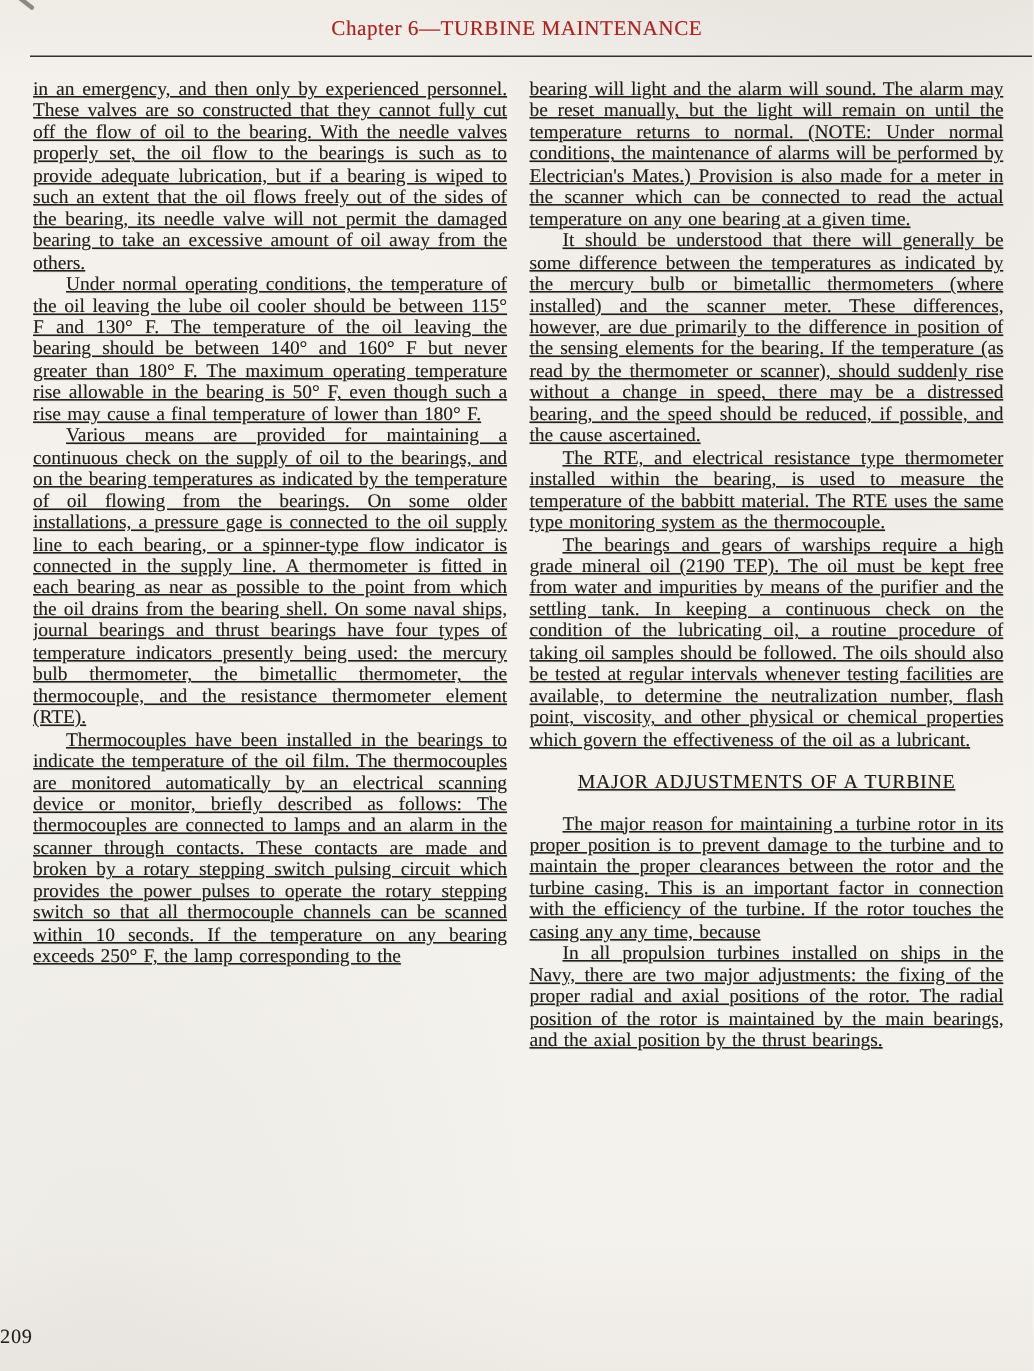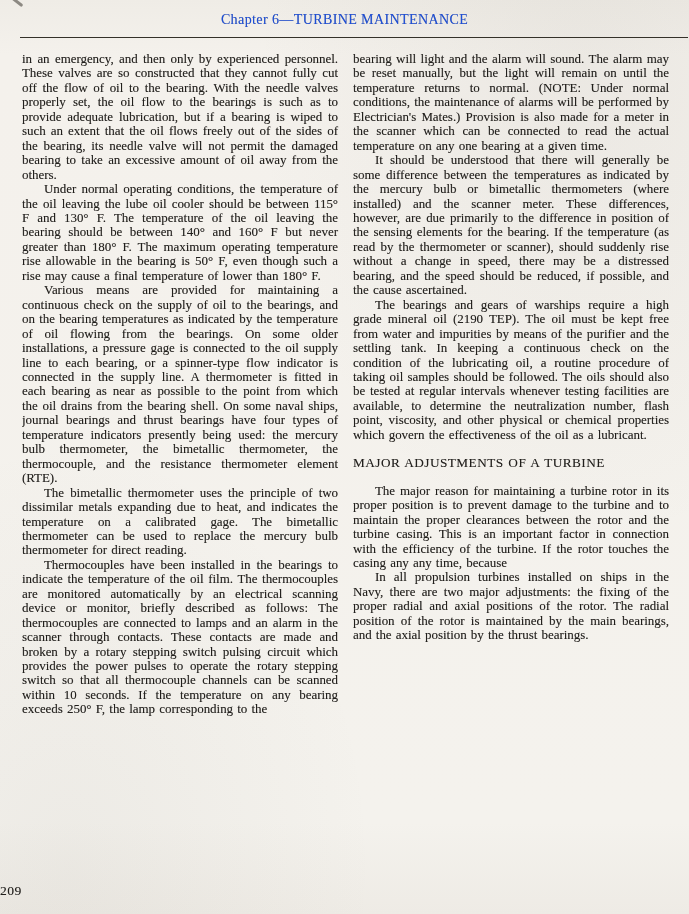--- a/index.html
+++ b/index.html
@@ -31,40 +31,41 @@
   }
 
   .page-header {
     position: absolute;
     top: 12px;
     left: 0;
     width: 100%;
     text-align: center;
     font-size: 14px;
     letter-spacing: 0.4px;
-    color: #1d4ed8;
+    color: #b91c1c;
     text-shadow: 0.2px 0.2px 0 rgba(30,28,25,0.35);
   }
   .header-rule {
     position: absolute;
     top: 37px;
     left: 20px;
     right: 1px;
     height: 0;
     border-top: 1.7px solid #343129;
   }
   .columns {
     position: absolute;
     top: 52px;
     left: 22px;
     width: 647px;
     height: 830px;
     display: flex;
     gap: 15px;
     overflow: hidden;
+    text-decoration: underline;
   }
   .col {
     width: 316px;
     text-align: justify;
     font-size: 12.9px;
     line-height: 14.45px;
     word-spacing: 1px;
     text-shadow: 0.2px 0.2px 0 rgba(33,31,28,0.38);
   }
   .para {
@@ -72,21 +73,21 @@
     text-indent: 22px;
   }
   .para.no-indent {
     text-indent: 0;
   }
   .section-heading {
     margin: 14px 0 13px 0;
     font-size: 13.2px;
     font-weight: normal;
     letter-spacing: 0.5px;
-    text-align: left;
+    text-align: center;
     text-indent: 0;
   }
   .page-number {
     position: absolute;
     bottom: 15px;
     left: 0;
     width: 100%;
     text-align: left;
     font-size: 13.5px;
     letter-spacing: 0.5px;
@@ -101,27 +102,27 @@
 <div class="page-header">Chapter 6—TURBINE MAINTENANCE</div>
 
 <div class="header-rule"></div>
 
 <div class="columns">
 
   <div class="col">
     <p class="para no-indent">in an emergency, and then only by experienced personnel. These valves are so constructed that they cannot fully cut off the flow of oil to the bearing. With the needle valves properly set, the oil flow to the bearings is such as to provide adequate lubrication, but if a bearing is wiped to such an extent that the oil flows freely out of the sides of the bearing, its needle valve will not permit the damaged bearing to take an excessive amount of oil away from the others.</p>
     <p class="para">Under normal operating conditions, the temperature of the oil leaving the lube oil cooler should be between 115° F and 130° F. The temperature of the oil leaving the bearing should be between 140° and 160° F but never greater than 180° F. The maximum operating temperature rise allowable in the bearing is 50° F, even though such a rise may cause a final temperature of lower than 180° F.</p>
     <p class="para">Various means are provided for maintaining a continuous check on the supply of oil to the bearings, and on the bearing temperatures as indicated by the temperature of oil flowing from the bearings. On some older installations, a pressure gage is connected to the oil supply line to each bearing, or a spinner-type flow indicator is connected in the supply line. A thermometer is fitted in each bearing as near as possible to the point from which the oil drains from the bearing shell. On some naval ships, journal bearings and thrust bearings have four types of temperature indicators presently being used: the mercury bulb thermometer, the bimetallic thermometer, the thermocouple, and the resistance thermometer element (RTE).</p>
-    <p class="para">The bimetallic thermometer uses the principle of two dissimilar metals expanding due to heat, and indicates the temperature on a calibrated gage. The bimetallic thermometer can be used to replace the mercury bulb thermometer for direct reading.</p>
     <p class="para">Thermocouples have been installed in the bearings to indicate the temperature of the oil film. The thermocouples are monitored automatically by an electrical scanning device or monitor, briefly described as follows: The thermocouples are connected to lamps and an alarm in the scanner through contacts. These contacts are made and broken by a rotary stepping switch pulsing circuit which provides the power pulses to operate the rotary stepping switch so that all thermocouple channels can be scanned within 10 seconds. If the temperature on any bearing exceeds 250° F, the lamp corresponding to the</p>
   </div>
 
   <div class="col">
     <p class="para no-indent">bearing will light and the alarm will sound. The alarm may be reset manually, but the light will remain on until the temperature returns to normal. (NOTE: Under normal conditions, the maintenance of alarms will be performed by Electrician's Mates.) Provision is also made for a meter in the scanner which can be connected to read the actual temperature on any one bearing at a given time.</p>
     <p class="para">It should be understood that there will generally be some difference between the temperatures as indicated by the mercury bulb or bimetallic thermometers (where installed) and the scanner meter. These differences, however, are due primarily to the difference in position of the sensing elements for the bearing. If the temperature (as read by the thermometer or scanner), should suddenly rise without a change in speed, there may be a distressed bearing, and the speed should be reduced, if possible, and the cause ascertained.</p>
+    <p class="para">The RTE, and electrical resistance type thermometer installed within the bearing, is used to measure the temperature of the babbitt material. The RTE uses the same type monitoring system as the thermocouple.</p>
     <p class="para">The bearings and gears of warships require a high grade mineral oil (2190 TEP). The oil must be kept free from water and impurities by means of the purifier and the settling tank. In keeping a continuous check on the condition of the lubricating oil, a routine procedure of taking oil samples should be followed. The oils should also be tested at regular intervals whenever testing facilities are available, to determine the neutralization number, flash point, viscosity, and other physical or chemical properties which govern the effectiveness of the oil as a lubricant.</p>
     <h2 class="section-heading">MAJOR ADJUSTMENTS OF A TURBINE</h2>
     <p class="para">The major reason for maintaining a turbine rotor in its proper position is to prevent damage to the turbine and to maintain the proper clearances between the rotor and the turbine casing. This is an important factor in connection with the efficiency of the turbine. If the rotor touches the casing any any time, because</p>
     <p class="para">In all propulsion turbines installed on ships in the Navy, there are two major adjustments: the fixing of the proper radial and axial positions of the rotor.  The radial position of the rotor is maintained by the main bearings, and the axial position by the thrust bearings.</p>
   </div>
 
 </div>
 
 <div class="page-number">209</div>
 

